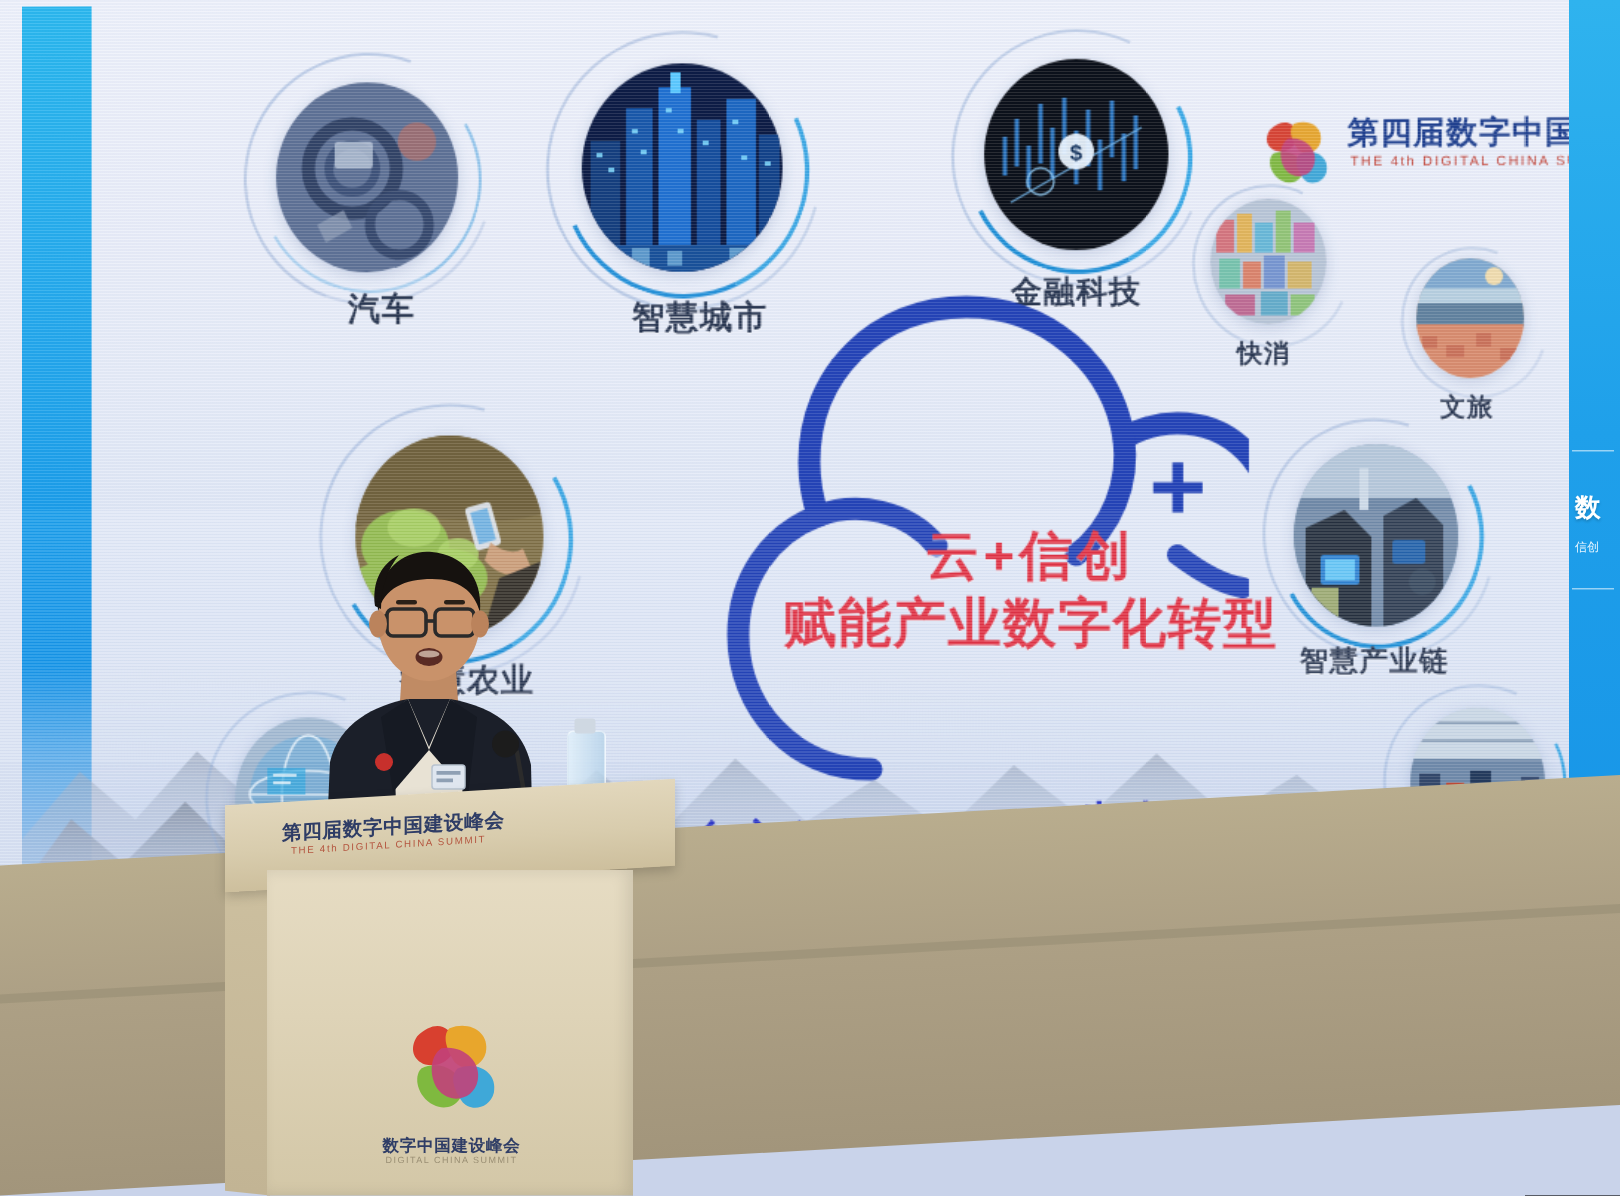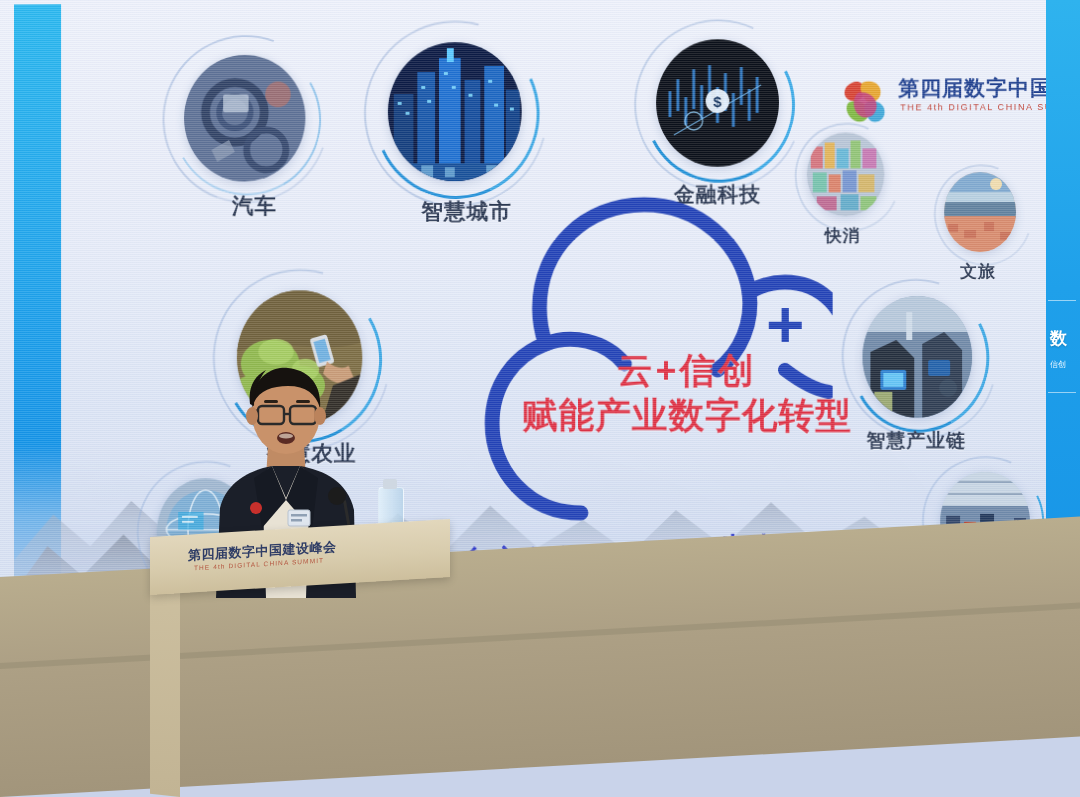--- a/index.html
+++ b/index.html
@@ -524,15 +524,28 @@
   <div class="mic-head"></div>
   <div class="bottle"></div>
   <div class="bottle-cap"></div>
 
   <div class="podium">
     <div class="podium-side"></div>
     <div class="podium-top">
       <div class="p-cn">第四届数字中国建设峰会</div>
       <div class="p-en">THE 4th DIGITAL CHINA SUMMIT</div>
     </div>
+    <div class="podium-body">
+      <div class="p-logo">
+        <svg width="78" height="78" viewBox="0 0 58 58">
+          <path d="M12,14 C20,6 28,8 30,16 C32,24 24,30 16,28 C10,26 8,20 12,14 Z" fill="#d8402f"></path>
+          <path d="M28,10 C38,6 48,12 46,22 C44,30 34,32 30,26 C27,21 24,14 28,10 Z" fill="#e8a62c"></path>
+          <path d="M14,30 C22,26 32,30 34,38 C36,46 28,52 20,48 C12,44 10,34 14,30 Z" fill="#7fb93f"></path>
+          <path d="M32,30 C42,26 52,32 50,42 C48,50 38,52 34,46 C30,40 28,34 32,30 Z" fill="#3fa8d8"></path>
+          <path d="M24,20 C34,18 44,26 42,36 C40,46 28,48 22,40 C18,34 18,24 24,20 Z" fill="#c2417a" opacity=".9"></path>
+        </svg>
+      </div>
+      <div class="p-logo-cn">数字中国建设峰会</div>
+      <div class="p-logo-en">DIGITAL CHINA SUMMIT</div>
+    </div>
   </div>
 
 </div>
 
 </body></html>

